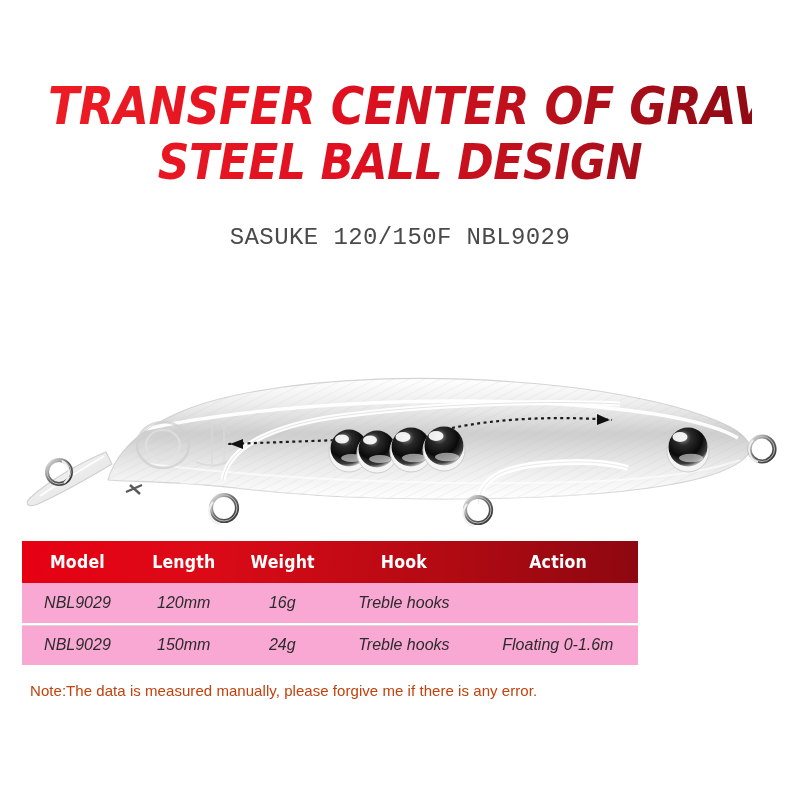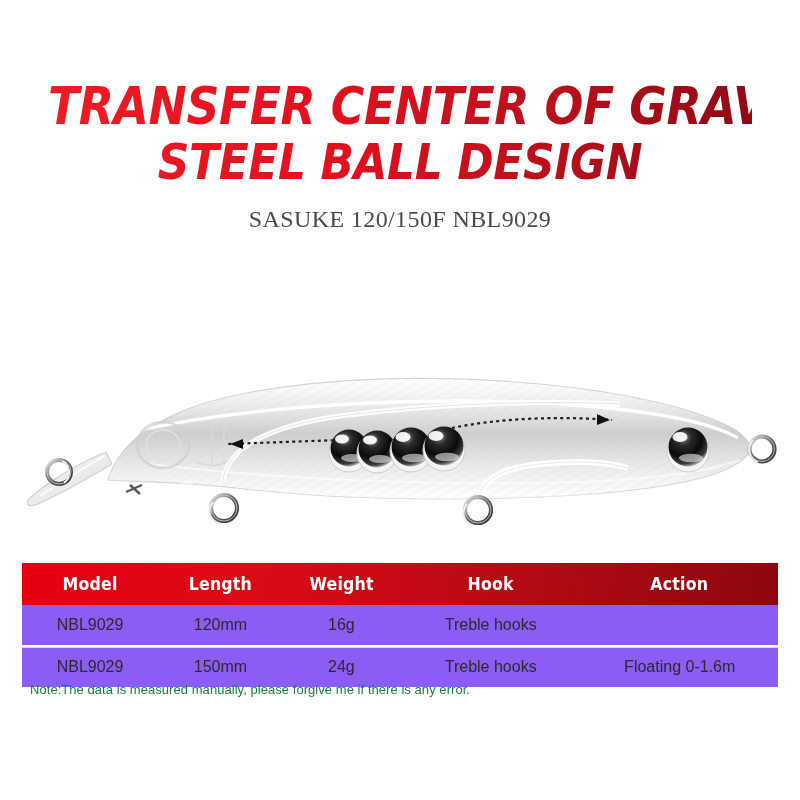--- a/index.html
+++ b/index.html
@@ -36,64 +36,65 @@
     background: linear-gradient(100deg, #ed1c24 0%, #e01020 42%, #b8101c 72%, #8e0a14 100%);
     -webkit-background-clip: text;
     background-clip: text;
     color: transparent;
     -webkit-text-fill-color: transparent;
   }
   .title-line-2 {
     font-size: 50px;
   }
   .subtitle {
-    margin-top: 16px;
-    font-family: Liberation Serif, serif;
+    margin-top: 34px;
+    font-family: Liberation Mono, monospace;
     font-size: 24px;
     color: #4a4a4a;
     letter-spacing: 0.4px;
   }
 
   
   .lure-stage {
     position: absolute;
     left: 0;
     top: 352px;
     width: 800px;
     height: 175px;
   }
   .lure-svg { display: block; }
 
   
   .spec-table {
     position: absolute;
     left: 22px;
-    top: 563px;
-    width: 756px;
+    top: 541px;
+    width: 616px;
   }
   .spec-header {
     display: flex;
     height: 42px;
     align-items: center;
     background: linear-gradient(95deg, #e60012 0%, #dc0a17 30%, #b30a13 68%, #8d0710 100%);
   }
   .spec-header .cell {
     color: #ffffff;
     font-family: "DejaVu Sans", sans-serif;
     font-weight: bold;
     font-size: 17px;
     text-align: center;
     letter-spacing: 0.2px;
     transform: scaleX(0.93);
   }
   .spec-row {
     display: flex;
     height: 40px;
     align-items: center;
-    background: #8b5cf6;
+    background: #f9a8d4;
+    font-style: italic;
   }
   .spec-row + .spec-row {
     border-top: 2px solid #ffffff;
     box-shadow: inset 0 1px 0 #d8d8d8;
   }
   .spec-row .cell {
     color: #2b2b2b;
     font-size: 16px;
     text-align: center;
     font-family: "Liberation Sans", sans-serif;
@@ -101,22 +102,22 @@
   .c-model  { width: 18.0%; }
   .c-length { width: 16.5%; }
   .c-weight { width: 15.5%; }
   .c-hook   { width: 24.0%; }
   .c-action { width: 26.0%; }
 
   .note {
     position: absolute;
     left: 30px;
     top: 682px;
-    font-size: 13px;
-    color: #15803d;
+    font-size: 15px;
+    color: #c2410c;
     font-family: "Liberation Sans", sans-serif;
     letter-spacing: 0.05px;
   }
 </style>
 </head>
 <body>
 
 <div class="title-block">
   <div class="title-line">TRANSFER CENTER OF GRAVITY</div>
   <div class="title-line title-line-2">STEEL BALL DESIGN</div>

